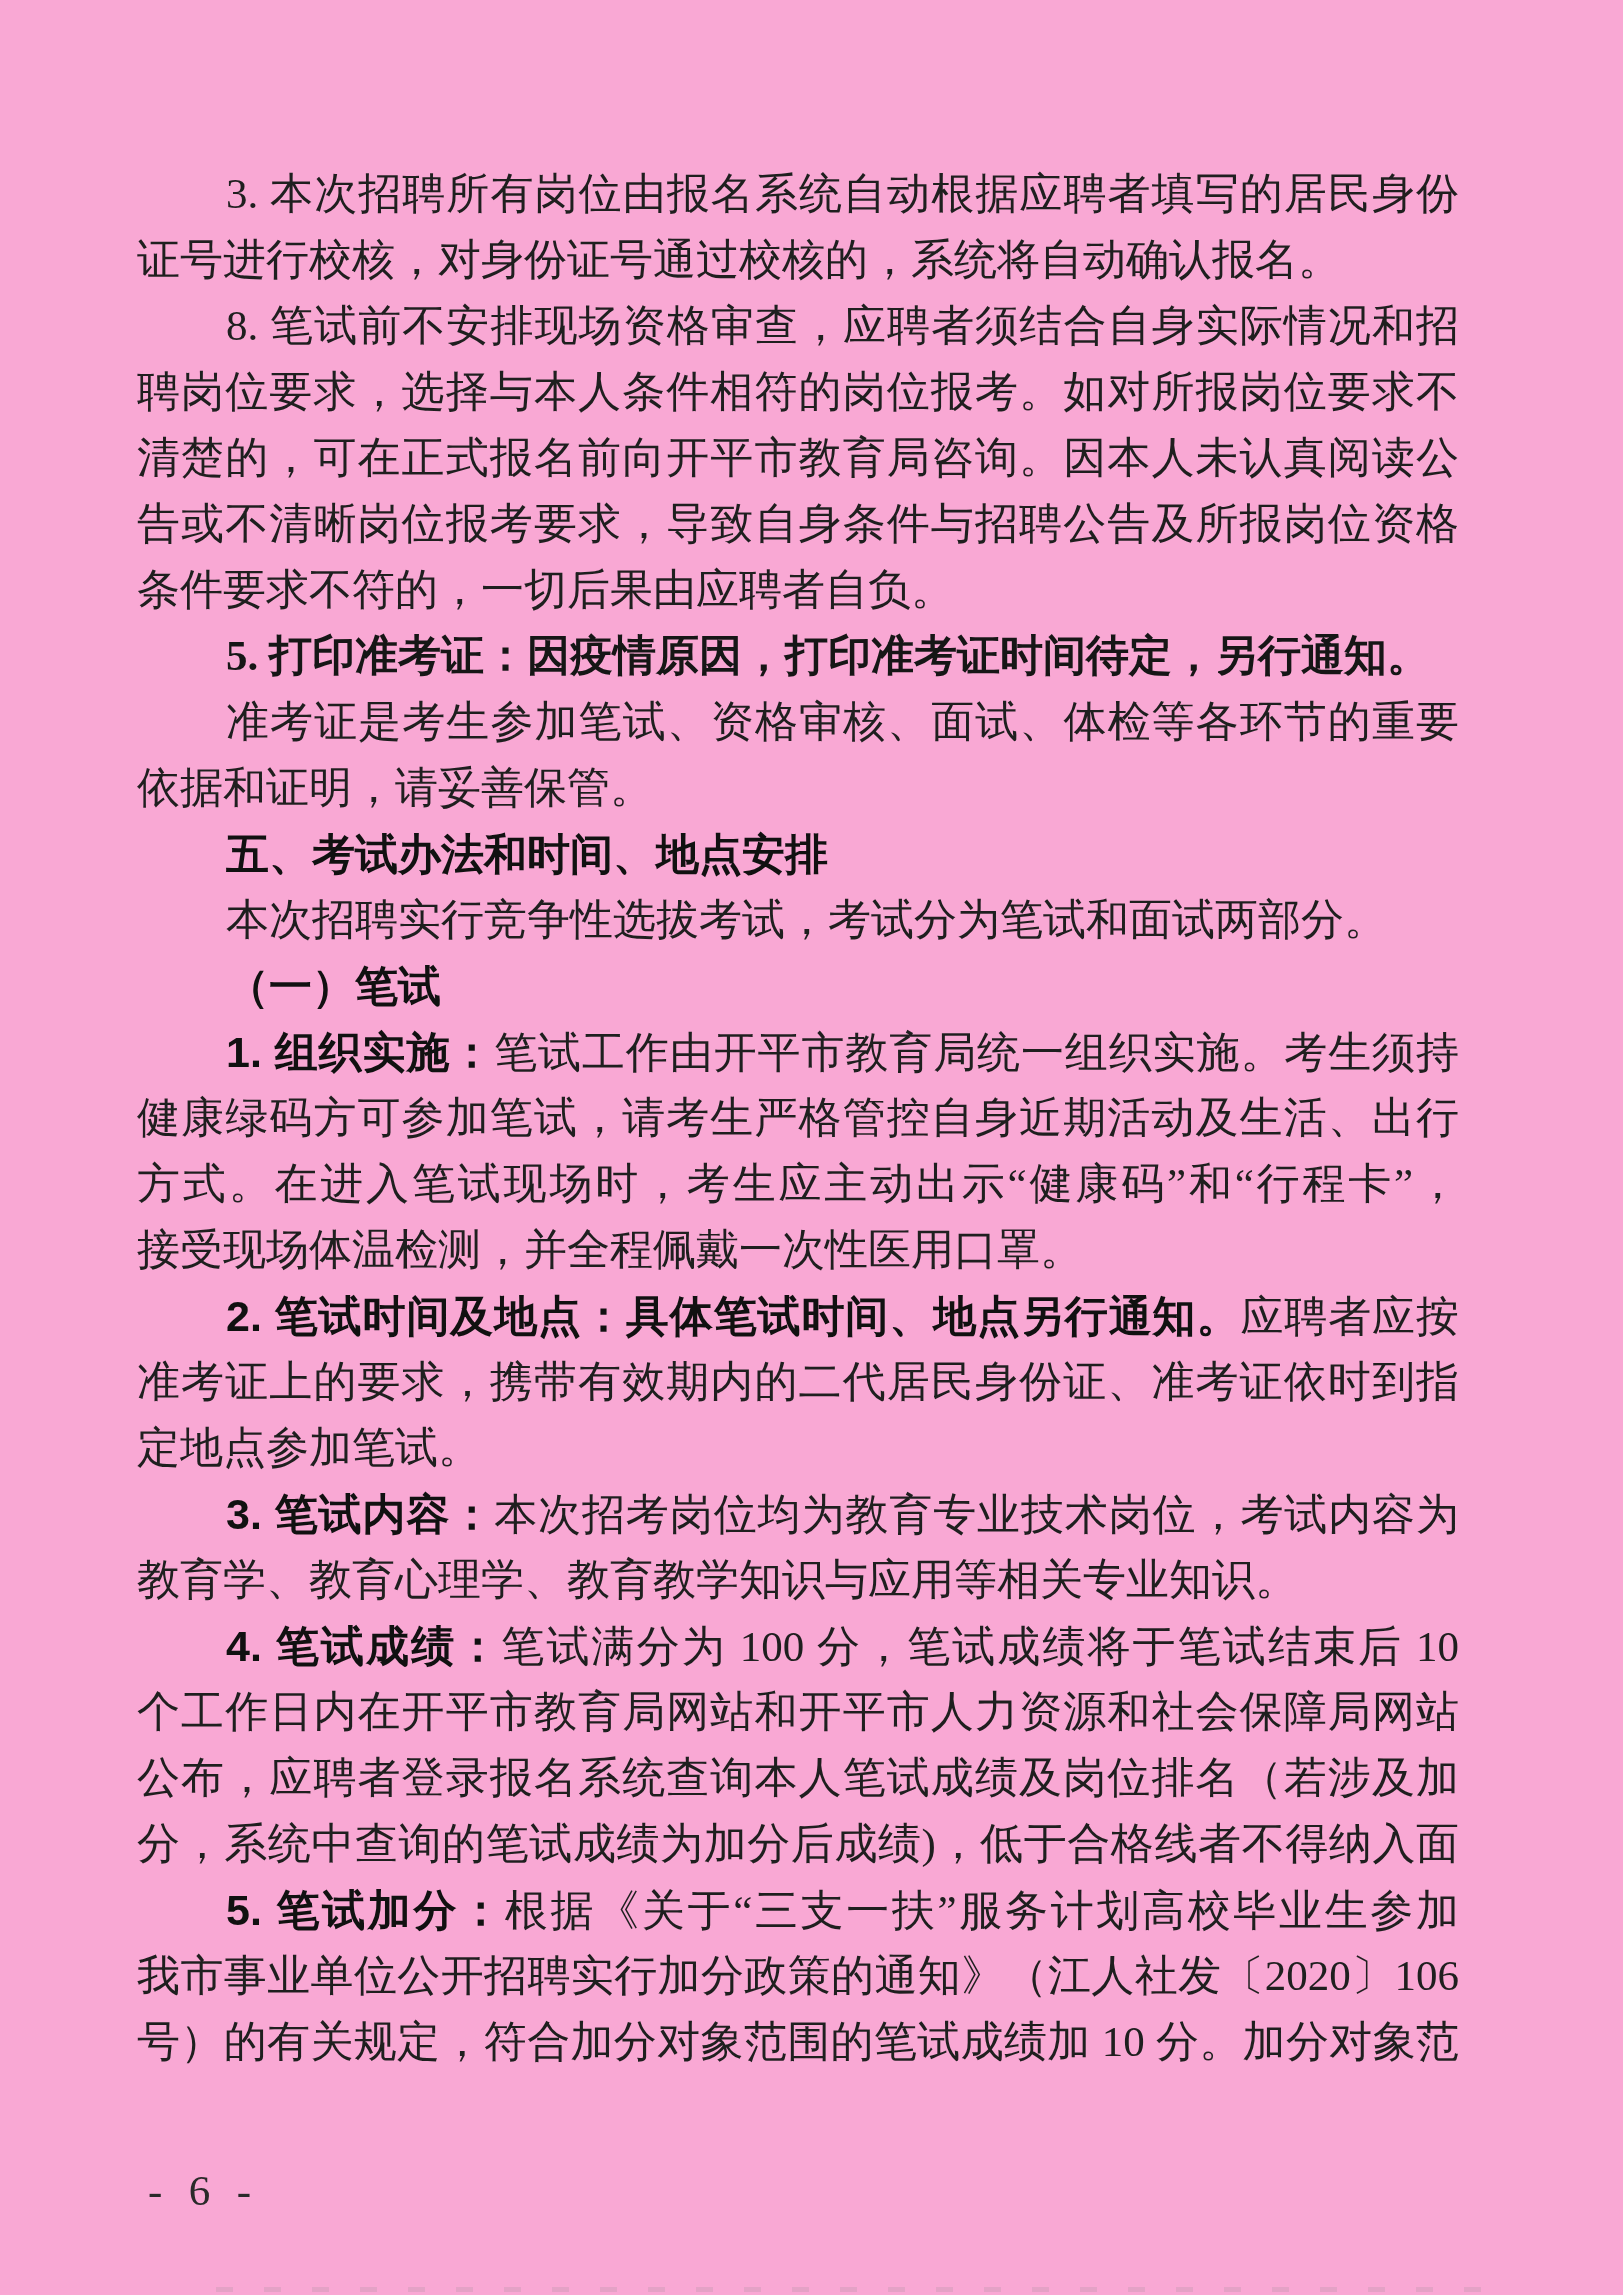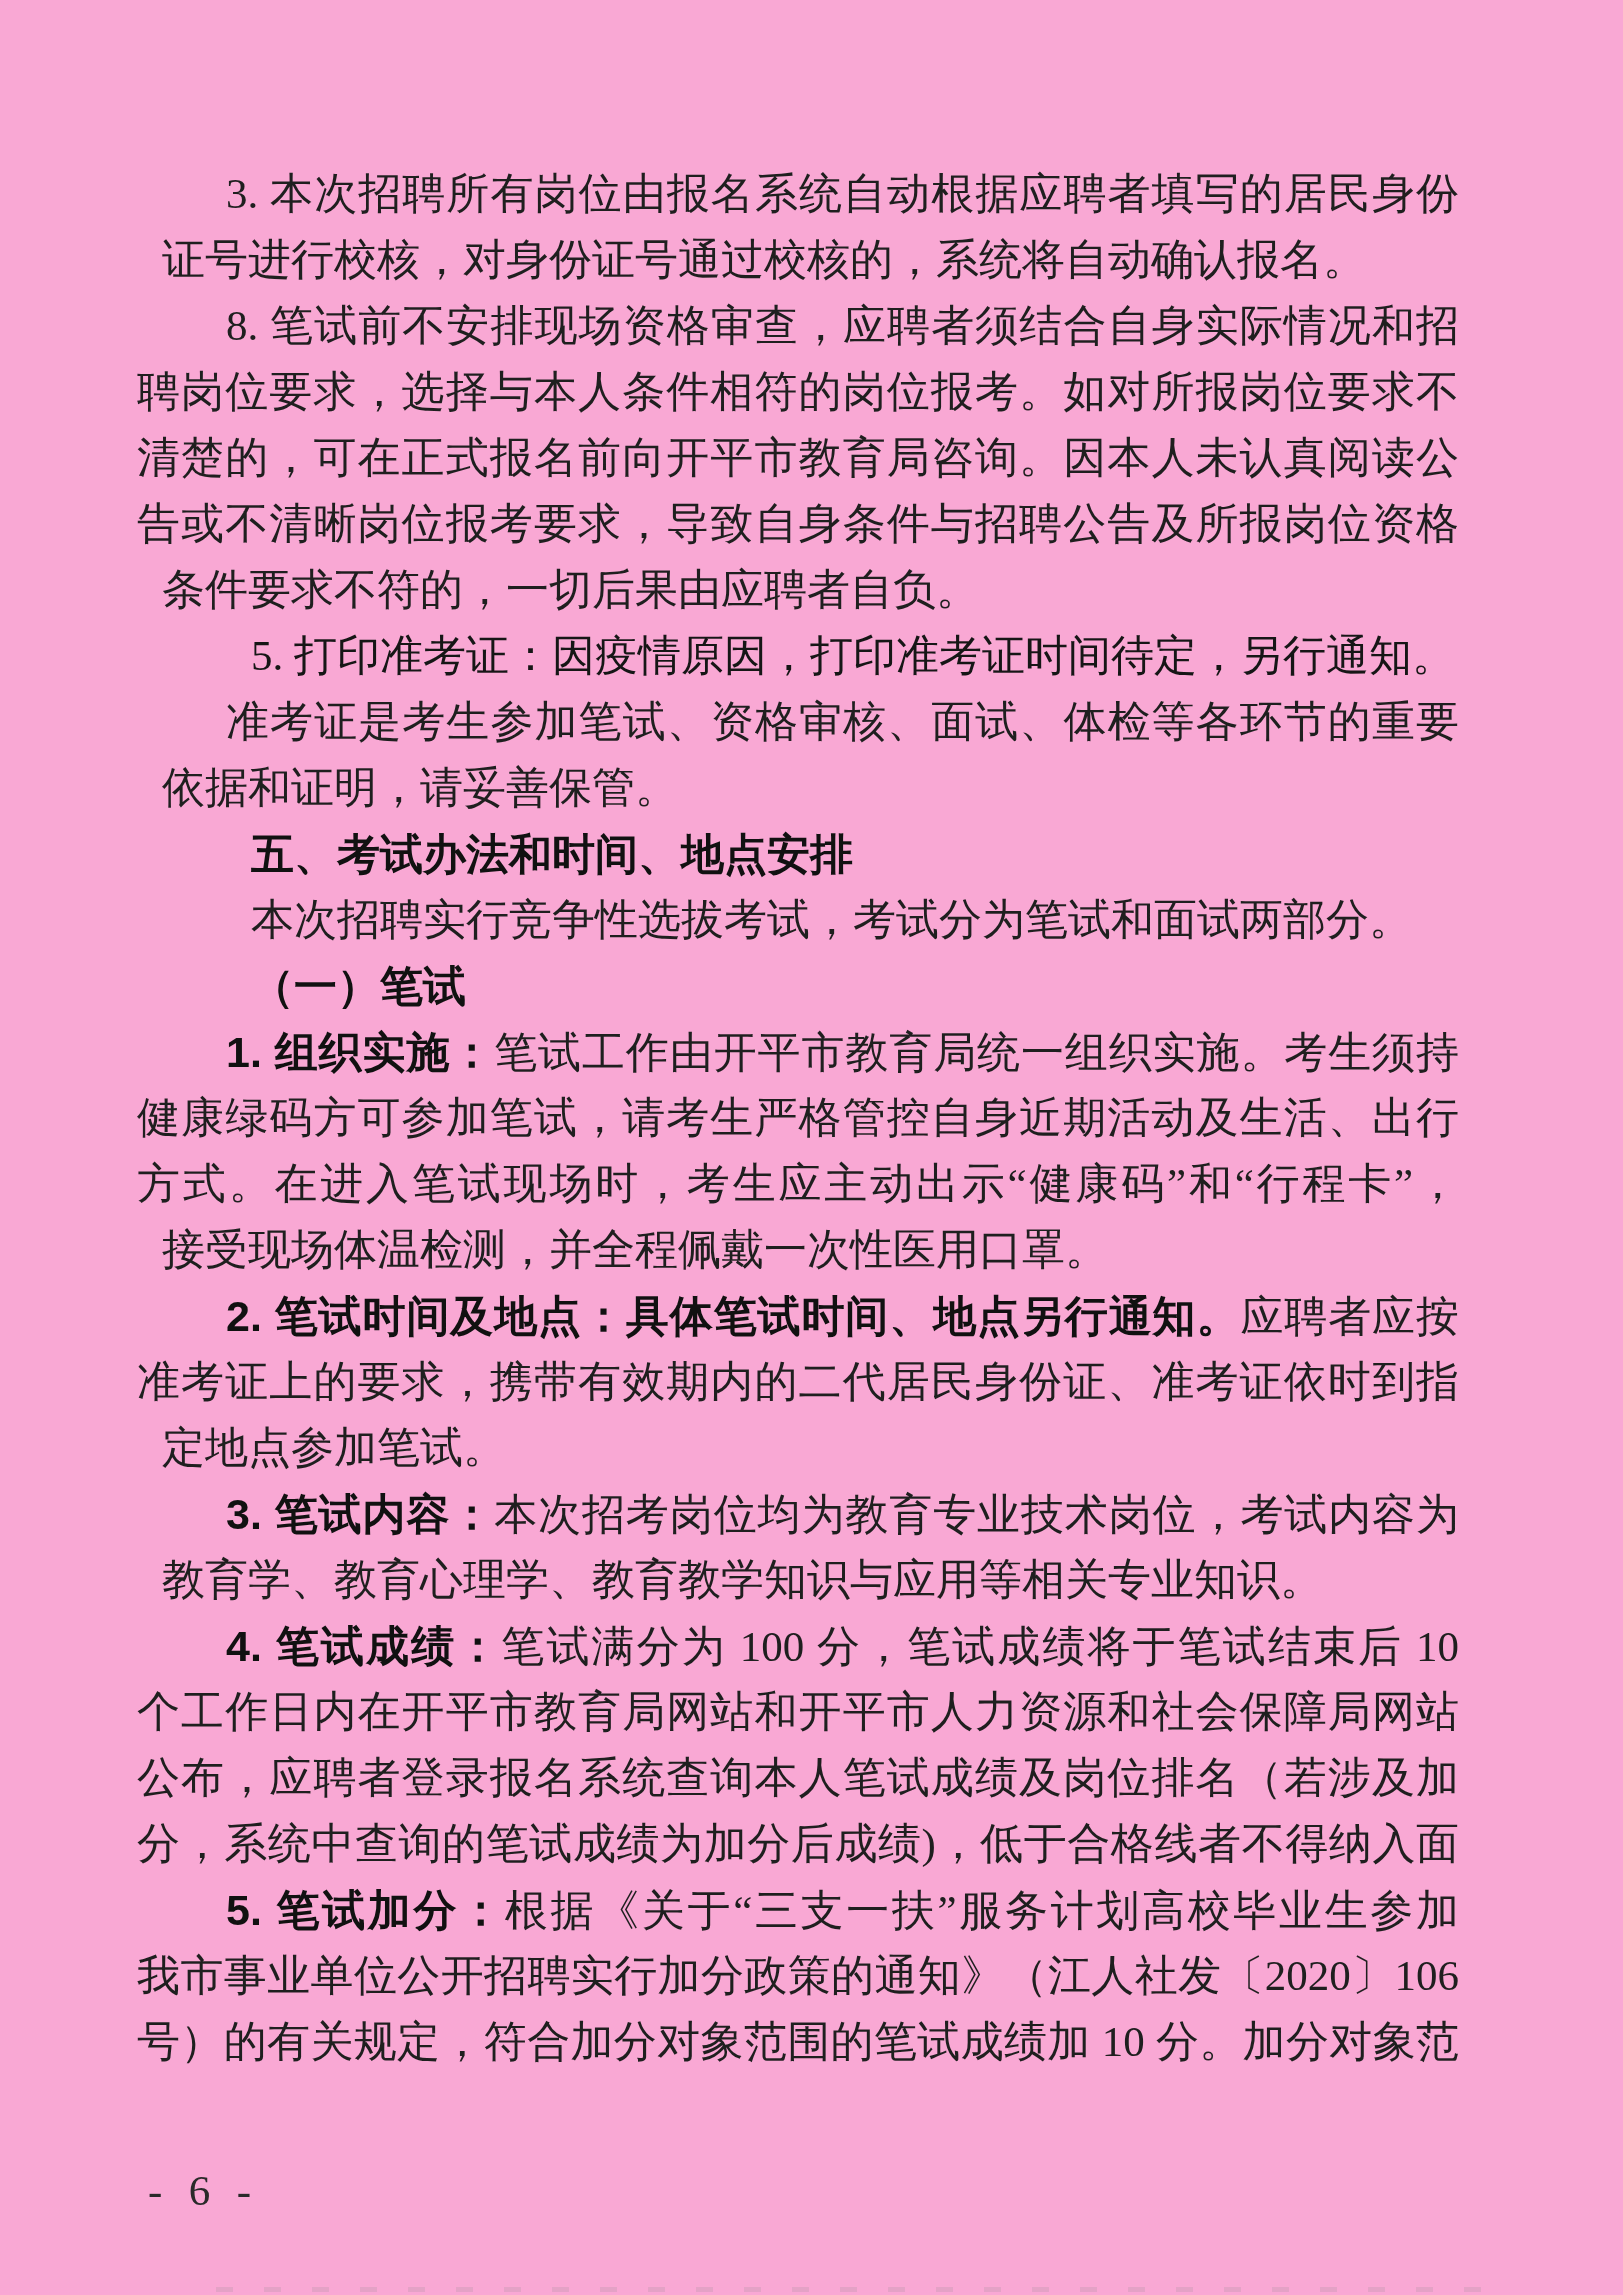--- a/index.html
+++ b/index.html
@@ -17,28 +17,28 @@
   }
   .ln {
     font-size: 43px;
     line-height: 66px;
     height: 66px;
     color: #1f1f1f;
     text-align: justify;
     text-align-last: justify;
     overflow: visible;
   }
-  .ln.end { text-align: center; text-align-last: left; margin-left: 25px; }
+  .ln.end { text-align: center; text-align-last: left; }
   .ln.ind { text-indent: 89px; }
   .hei {
     font-family: "Liberation Sans", sans-serif;
     font-weight: 700;
     color: #111111;
   }
-  .bs { font-weight: 400; color: #161616; }
+  .bs { font-weight: 700; color: #161616; }
   .page-num {
     position: absolute;
     left: 148px; top: 2168px;
     font-size: 43px; line-height: 46px;
     color: #2a2a2a;
     word-spacing: 15.7px;
   }
   .bleed {
     position: absolute;
     left: 216px; top: 2287px;

